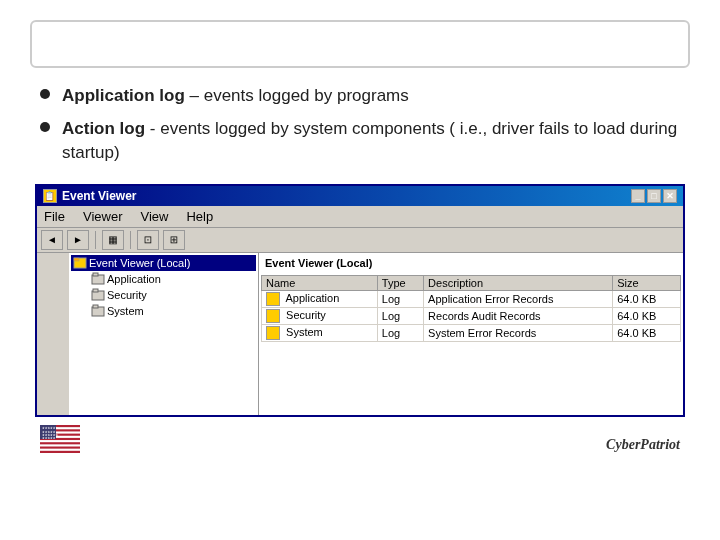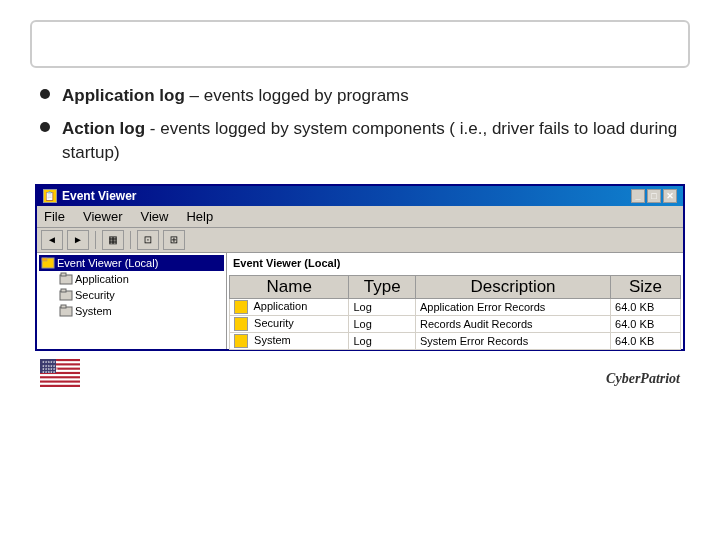--- a/index.html
+++ b/index.html
@@ -153,21 +153,22 @@
 
     .ev-toolbar-sep {
       width: 1px;
       height: 18px;
       background: #999;
       margin: 0 2px;
     }
 
     .ev-body {
       display: flex;
-      height: 96px;
+      height: 162px;
+      margin-left: 32px;
     }
 
     .ev-left-panel {
       width: 190px;
       background: #ffffff;
       border-right: 1px solid #999;
       padding: 2px;
       overflow: hidden;
     }
 
@@ -214,23 +215,23 @@
     .ev-table {
       width: 100%;
       border-collapse: collapse;
       font-size: 11px;
     }
 
     .ev-table th {
       background: #d4d0c8;
       border: 1px solid #999;
       padding: 1px 4px;
-      text-align: center;
+      text-align: left;
       font-weight: normal;
-      font-size: 17px;
+      font-size: 11px;
     }
 
     .ev-table td {
       border: 1px solid #d4d0c8;
       padding: 1px 4px;
       font-size: 11px;
     }
 
     .ev-table tr:nth-child(odd) td {
       background: #ffffff;

